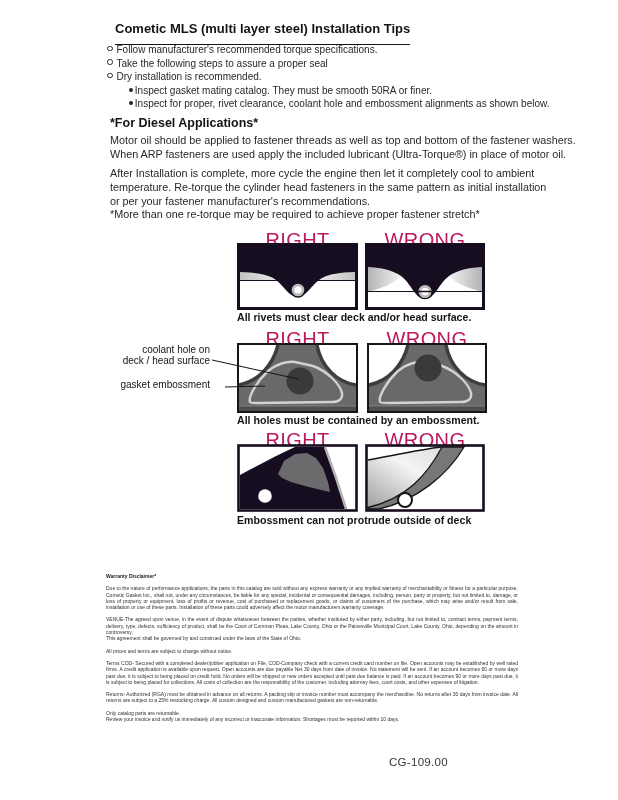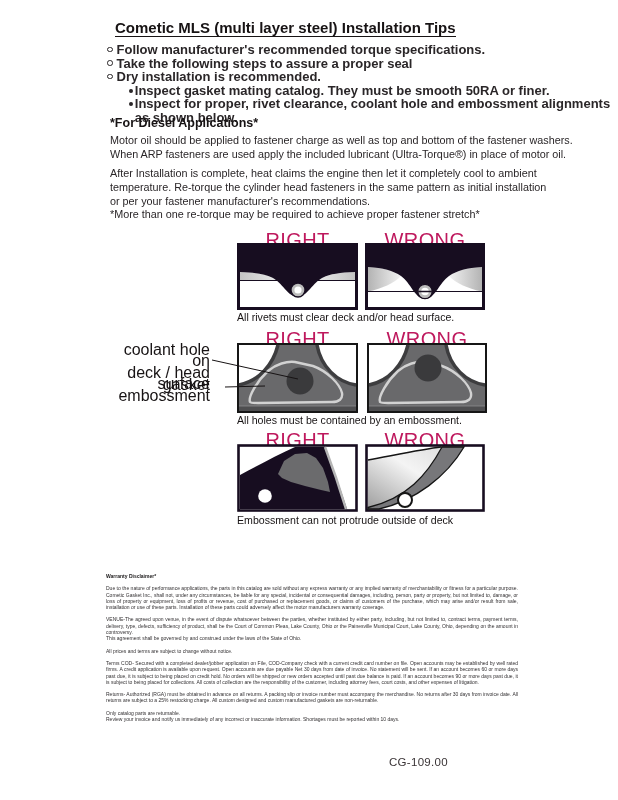--- a/index.html
+++ b/index.html
@@ -1,29 +1,29 @@
 <!DOCTYPE html>
 <html><head>
 <meta charset="utf-8">
 <style>
   html,body{margin:0;padding:0;background:#ffffff;}
   .page{position:relative;width:618px;height:800px;background:#ffffff;overflow:hidden;
         font-family:"Liberation Sans","DejaVu Sans",sans-serif;color:#2a2628;}
   .abs{position:absolute;}
-  .title{font-size:15px;font-weight:bold;color:#171314;border-bottom:1.6px solid #171314;padding-bottom:0;}
-  .bullets{font-size:13px;line-height:13.5px;color:#2a2628;font-weight:bold;}
+  .title{font-size:13px;font-weight:bold;color:#171314;border-bottom:1.6px solid #171314;padding-bottom:8px;}
+  .bullets{font-size:10px;line-height:13.5px;color:#2a2628;}
   .bline{display:flex;align-items:baseline;}
   .o-bullet{width:3.5px;height:3.5px;border:1px solid #2a2628;border-radius:50%;flex:0 0 auto;margin-right:4px;position:relative;top:-2px;}
   .s-bullet{width:3.8px;height:3.8px;background:#2a2628;border-radius:50%;flex:0 0 auto;margin-right:2px;position:relative;top:-2px;}
   .sub{margin-left:22px;}
   .h2{font-size:12.5px;font-weight:bold;color:#171314;text-align:right;}
   .body-p{font-size:10.8px;line-height:13.9px;color:#2a2628;}
   .figlabel{font-size:20px;letter-spacing:0.4px;color:#be185d;text-align:center;}
-  .caption{font-size:10.6px;font-weight:normal;color:#171314;line-height:11.5px;}
-  .annot{font-size:16px;line-height:11.3px;color:#171314;text-align:right;}
+  .caption{font-size:10.6px;font-weight:bold;color:#171314;line-height:11.5px;}
+  .annot{font-size:10px;line-height:11.3px;color:#171314;text-align:right;}
   .legal{font-size:5px;line-height:6.3px;color:#333032;width:412px;text-align:justify;}
   .legal p{margin:0 0 6px 0;}
   .legal .tight{margin:0;}
   .legal .lead{margin-bottom:6px;}
   .legal b{color:#222021;}
   .footer-code{font-size:11.5px;letter-spacing:0.3px;color:#3a3436;}
   svg{display:block;}
 </style>
 </head>
 <body>
@@ -53,26 +53,26 @@
     </div>
     <div class="bline sub">
       <span class="s-bullet"></span>
       <span>Inspect for proper, rivet clearance, coolant hole and embossment alignments as shown below.</span>
     </div>
   </div>
 
   <div class="abs h2" style="left:110px;top:116px;">*For Diesel Applications*</div>
 
   <div class="abs body-p" style="left:110px;top:134px;">
-    <div>Motor oil should be applied to fastener charge as well as top and bottom of the fastener washers.</div>
+    <div>Motor oil should be applied to fastener threads as well as top and bottom of the fastener washers.</div>
     <div>When ARP fasteners are used apply the included lubricant (Ultra-Torque®) in place of motor oil.</div>
   </div>
 
   <div class="abs body-p" style="left:110px;top:167px;">
-    <div>After Installation is complete, heat claims the engine then let it completely cool to ambient</div>
+    <div>After Installation is complete, more cycle the engine then let it completely cool to ambient</div>
     <div>temperature. Re-torque the cylinder head fasteners in the same pattern as initial installation</div>
     <div>or per your fastener manufacturer's recommendations.</div>
   </div>
 
   <div class="abs body-p" style="left:110px;top:208px;">*More than one re-torque may be required to achieve proper fastener stretch*</div>
 
   <div class="abs figlabel" style="left:237px;top:229px;width:121px;">RIGHT</div>
   <div class="abs figlabel" style="left:365px;top:229px;width:120px;">WRONG</div>
 
   <svg class="abs" style="left:237px;top:243px;" width="121" height="67" viewBox="0 0 121 67">

